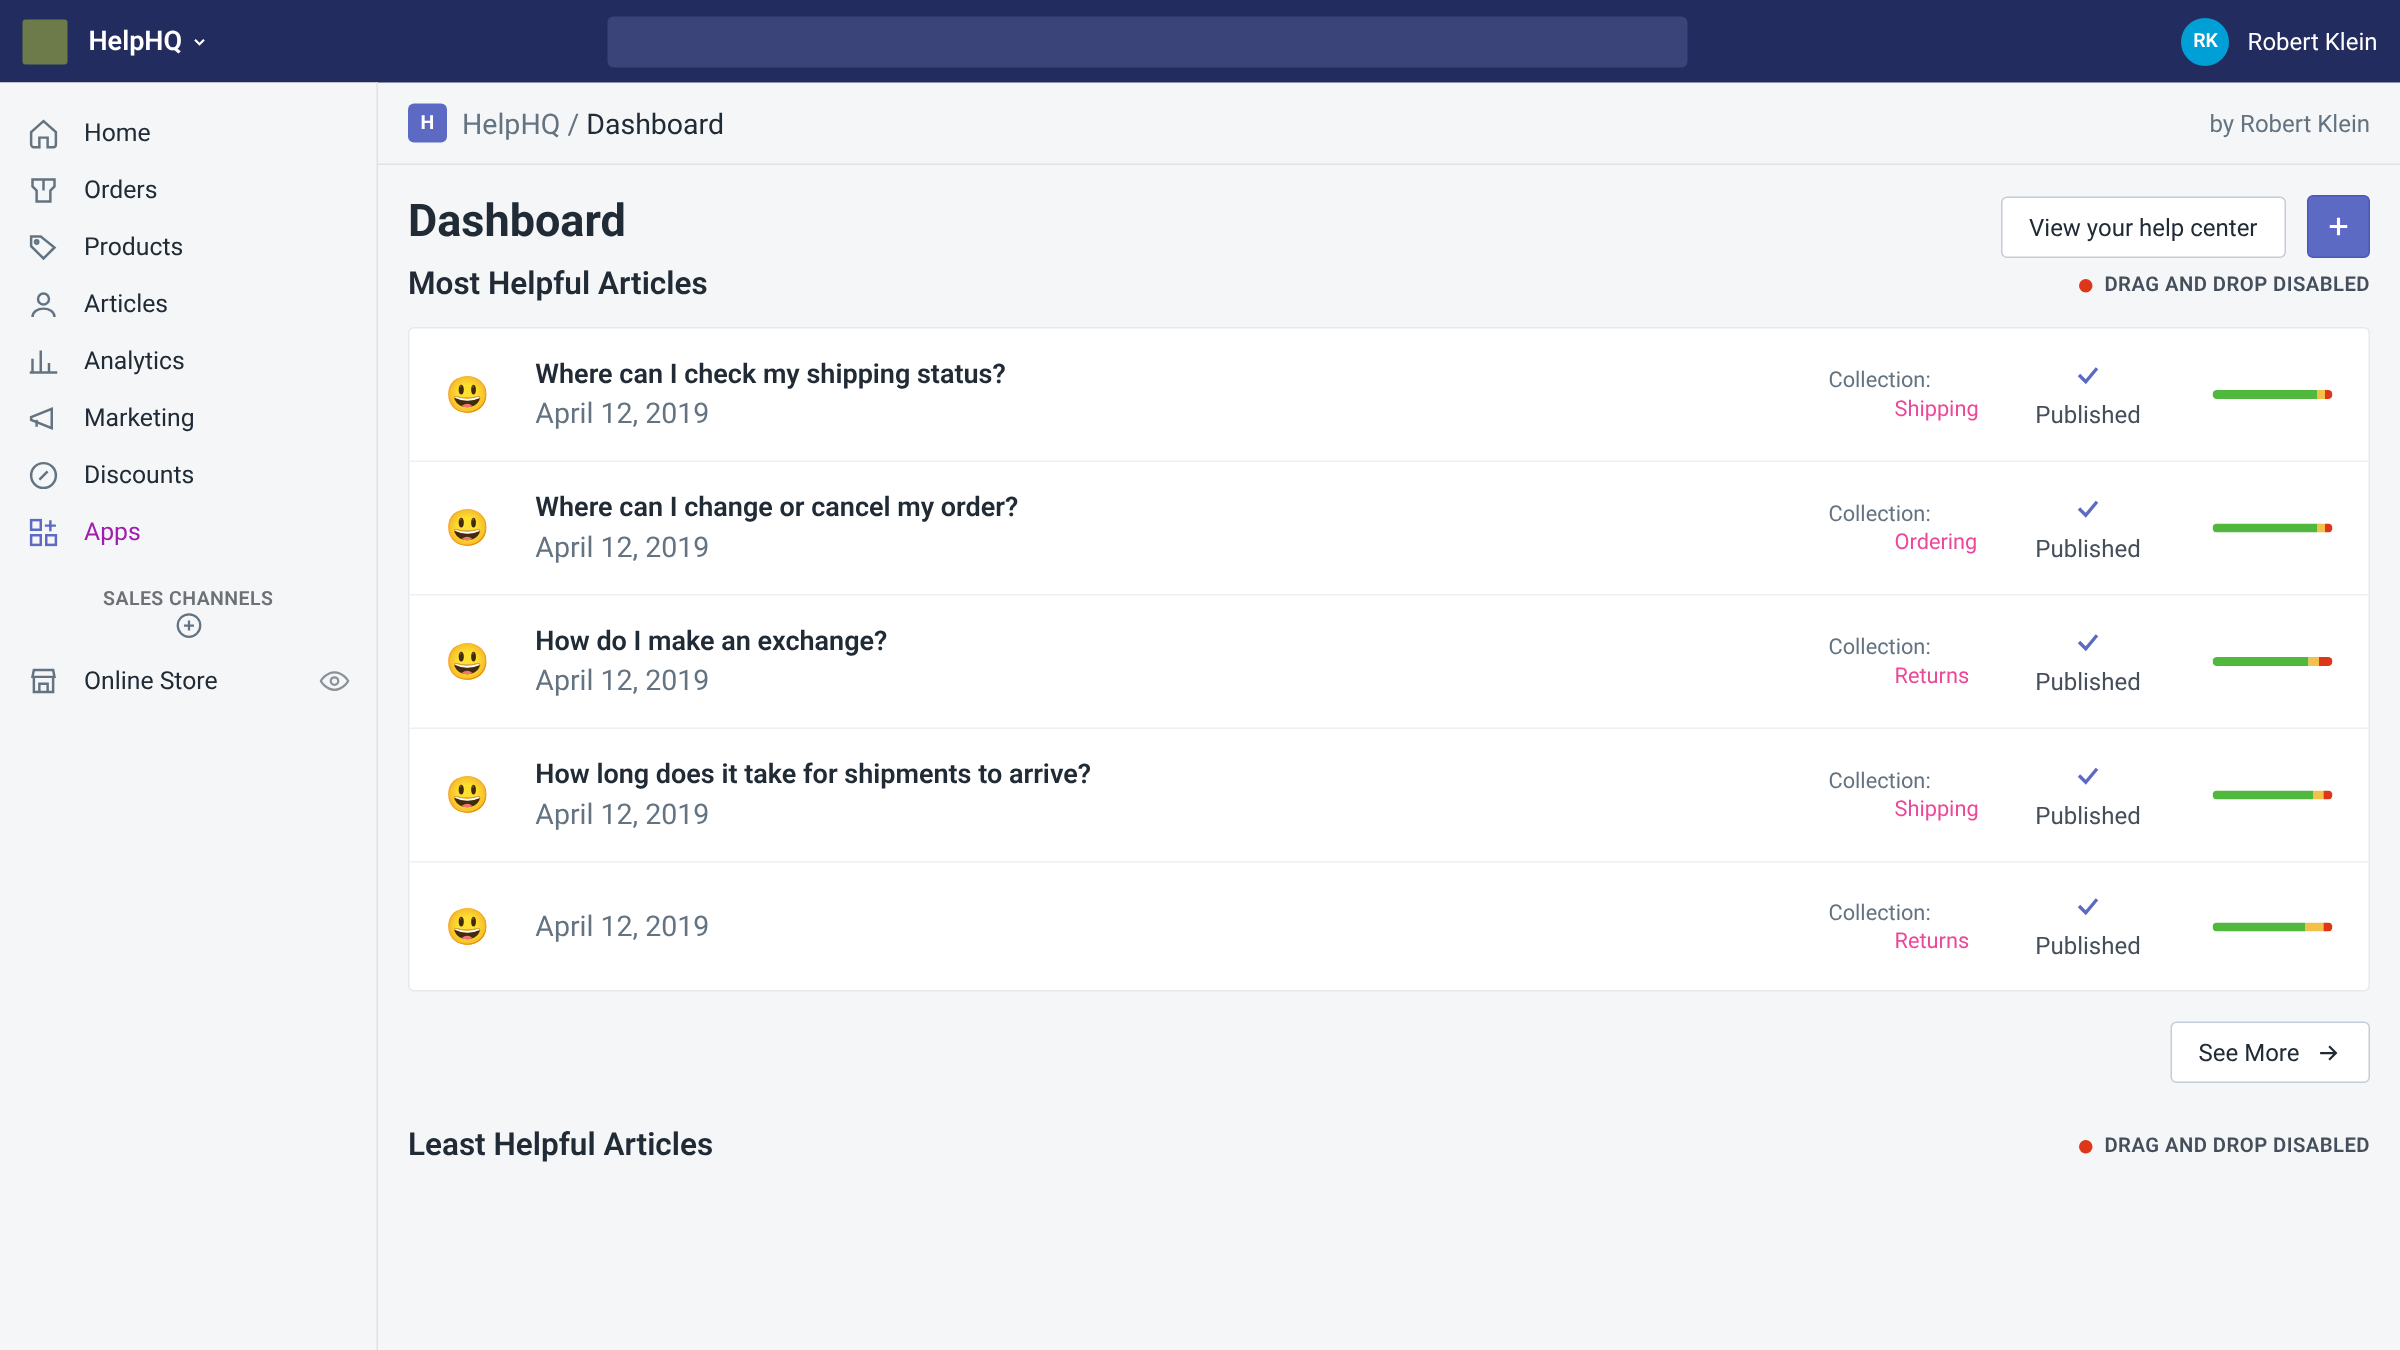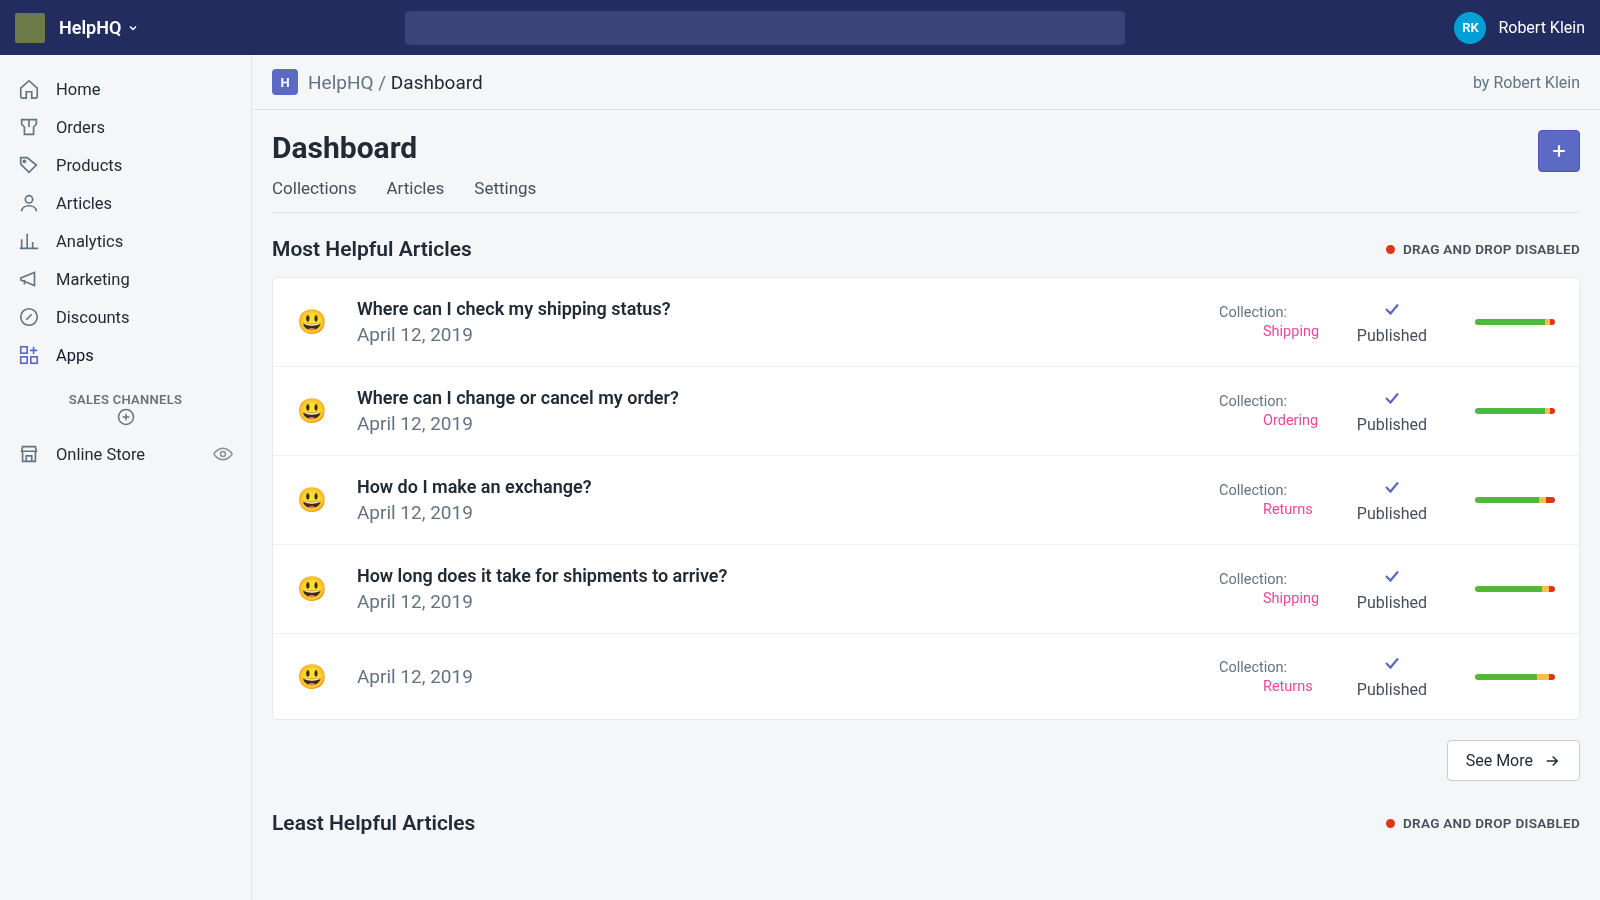--- a/index.html
+++ b/index.html
@@ -12,21 +12,21 @@
 .app-select { display: flex; align-items: center; gap: 6px; font-weight: 600; font-size: 18px; cursor: pointer; }
 .chevron-down { width: 12px; height: 12px; }
 .search-wrap { flex: 1; max-width: 720px; height: 34px; background: #3a4478; border-radius: 4px; margin: 0 40px; }
 .topbar-right { margin-left: auto; display: flex; align-items: center; gap: 12px; }
 .avatar { width: 32px; height: 32px; border-radius: 50%; background: #00a0d6; display: flex; align-items: center; justify-content: center; font-weight: 600; font-size: 13px; }
 
 
 .layout { display: flex; height: calc(900px - 55px); }
 .sidebar { width: 252px; background: #f4f6f8; border-right: 1px solid #e0e2e6; padding-top: 15px; }
 .side-item { display: flex; align-items: center; gap: 16px; padding: 8px 18px; color: #212b36; font-size: 16.5px; cursor: pointer; }
-.side-item.active { color: #0f172a; }
+.side-item.active { color: #a21caf; }
 .side-icon { width: 22px; height: 22px; stroke: #637381; fill: none; stroke-width: 1.8; }
 .side-item.active .side-icon { stroke: #5c6ac4; }
 .side-section { display: flex; align-items: center; justify-content: space-between; padding: 18px 18px 8px 18px; color: #6d7175; font-size: 13px; font-weight: 600; letter-spacing: 0.3px; flex-direction: column; }
 .plus-circle { width: 20px; height: 20px; stroke: #637381; fill: none; stroke-width: 1.8; }
 .eye-icon-small { width: 20px; height: 20px; stroke: #8b9199; fill: none; stroke-width: 1.8; margin-left: auto; }
 
 
 .main { flex: 1; overflow-y: auto; }
 .header-row { display: flex; align-items: center; padding: 14px 20px; border-bottom: 1px solid #e0e2e6; }
 .app-badge { width: 26px; height: 26px; border-radius: 4px; background: #5c6ac4; display: flex; align-items: center; justify-content: center; color: #fff; font-size: 13px; font-weight: 700; margin-right: 10px; }
@@ -185,33 +185,29 @@
         <span>by </span><span>Robert Klein</span>
       </div>
     </div>
 
     <div class="page-content">
       <div class="title-row">
         <div>
           <div class="page-title">Dashboard</div>
         </div>
         <div class="title-actions">
+          <button class="btn">View your help center</button>
           <div class="btn-primary">
             <svg viewBox="0 0 24 24" fill="none">
                 <path d="M12 5v14M5 12h14"></path>
               </svg>
           </div>
         </div>
       </div>
 
-      <div class="tabs">
-        <div class="tab">Collections</div>
-        <div class="tab">Articles</div>
-        <div class="tab">Settings</div>
-      </div>
 
       <div class="section-head">
         <div class="section-title">Most Helpful Articles</div>
         <div class="drag-badge">
           <div class="red-dot"></div>
           <span>DRAG AND DROP DISABLED</span>
         </div>
       </div>
 
       <div class="card-list" id="articles-list">

